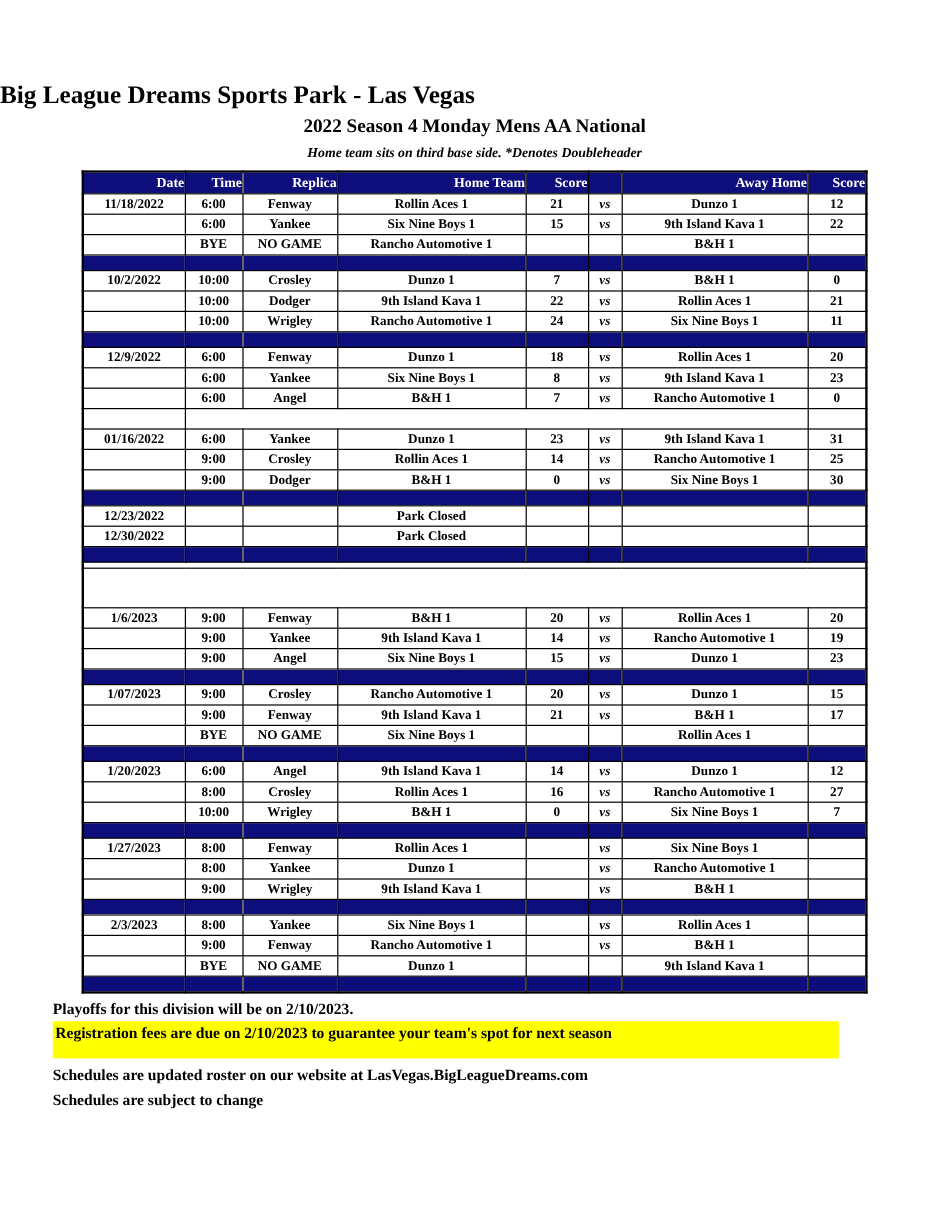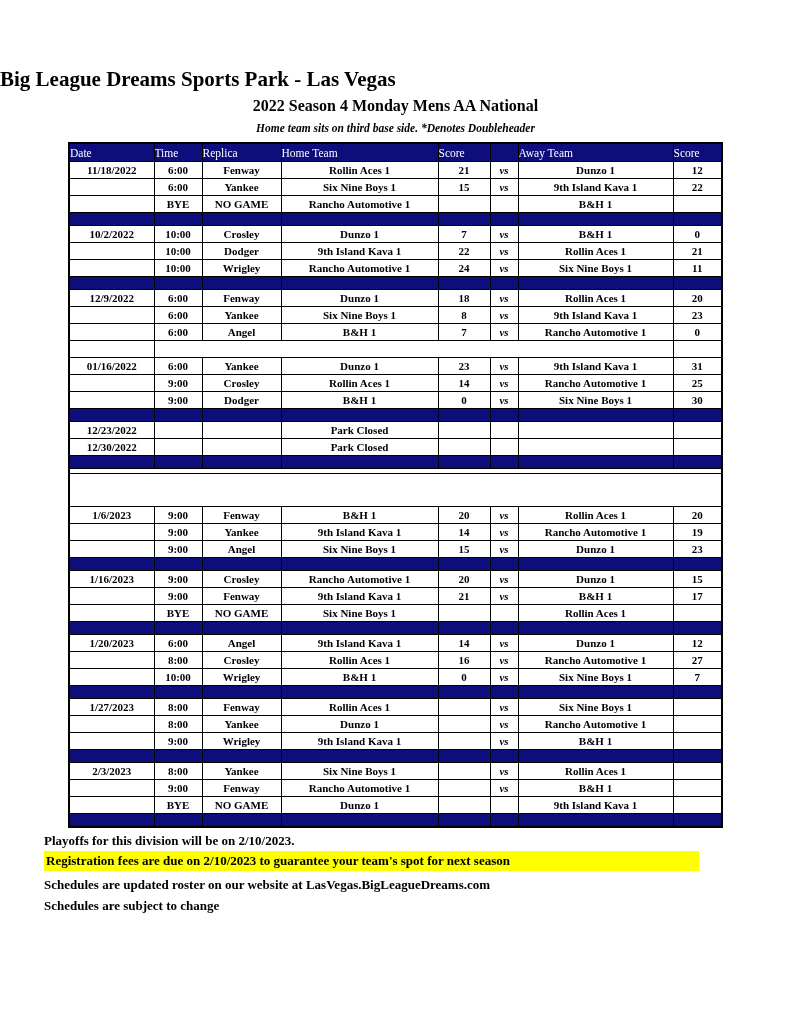--- a/index.html
+++ b/index.html
@@ -15,42 +15,42 @@
   .title{padding-top:66px;font-size:21px;font-weight:bold;line-height:26px;}
   .subtitle{text-align:center;font-size:16px;font-weight:bold;margin-top:4px;line-height:19px;}
   .top-note{text-align:center;font-size:11.5px;font-weight:bold;font-style:italic;margin-top:7px;line-height:13px;}
 
   table.sched{
     border-collapse:collapse;table-layout:fixed;width:653px;
     margin:7px 0 0 68px;border:2px solid #000;
   }
   table.sched th{
     background:var(--navy);color:#fff;border:1px solid #000;
-    font-size:11.5px;font-weight:normal;height:17px;padding:0;
-    text-align:left;vertical-align:middle;overflow:hidden;white-space:nowrap;margin-left:20px;
+    font-size:11.5px;font-weight:bold;height:17px;padding:0;
+    text-align:right;vertical-align:middle;overflow:hidden;white-space:nowrap;margin-left:20px;
   }
   table.sched td{
     border:1px solid #000;height:16px;padding:0;
     font-size:11px;font-weight:bold;text-align:center;vertical-align:middle;
     overflow:hidden;white-space:nowrap;background:#fff;
   }
   td.hl{background:var(--yellow);}
   td.vs{font-style:italic;font-size:10px;}
   tr.sep td{background:var(--navy);height:12px;}
   td.notecell{background:var(--navy);color:#fff;}
   td.notetext{font-size:11px;}
   tr.spacerrow td{height:4px;border-left:none;border-right:none;background:#fff;}
   td.bannercell{background:var(--red);color:#fff;height:34px;}
   td.bannercell div{line-height:16px;font-size:12px;font-weight:bold;}
 
   .foot-line{margin-left:44px;font-size:13px;font-weight:bold;line-height:15px;}
   .f-playoffs{margin-top:5px;}
   .f-registration{
     margin-top:3px;width:653px;background:var(--yellow);
-    padding:2px 0 3px 2px;
+    padding:2px 0 14px 2px;
   }
   .f-website{margin-top:6px;}
   .f-change{margin-top:6px;}
 </style>
 </head>
 <body>
 
 <div class="page">
   <div class="title">Big League Dreams Sports Park - Las Vegas</div>
   <div class="subtitle">2022 Season 4 Monday Mens AA National</div>
@@ -68,21 +68,21 @@
         <col style="width: 49px;">
       </colgroup>
     <thead>
       <tr>
           <th>Date</th>
           <th>Time</th>
           <th>Replica</th>
           <th>Home Team</th>
           <th>Score</th>
           <th></th>
-          <th>Away Team</th>
+          <th>Away Home</th>
           <th>Score</th>
         </tr>
     </thead>
     <tbody>
         <tr>
           <td>11/18/2022</td>
           <td>6:00</td>
           <td>Fenway</td>
           <td class="hl">Rollin Aces 1</td>
           <td class="hl">21</td>
@@ -308,21 +308,21 @@
           <td></td>
           <td></td>
           <td></td>
           <td></td>
           <td></td>
           <td></td>
           <td></td>
           <td></td>
         </tr>
         <tr>
-          <td>1/16/2023</td>
+          <td>1/07/2023</td>
           <td>9:00</td>
           <td>Crosley</td>
           <td class="hl">Rancho Automotive 1</td>
           <td class="hl">20</td>
           <td class="vs">vs</td>
           <td>Dunzo 1</td>
           <td>15</td>
         </tr>
         <tr>
           <td></td>

